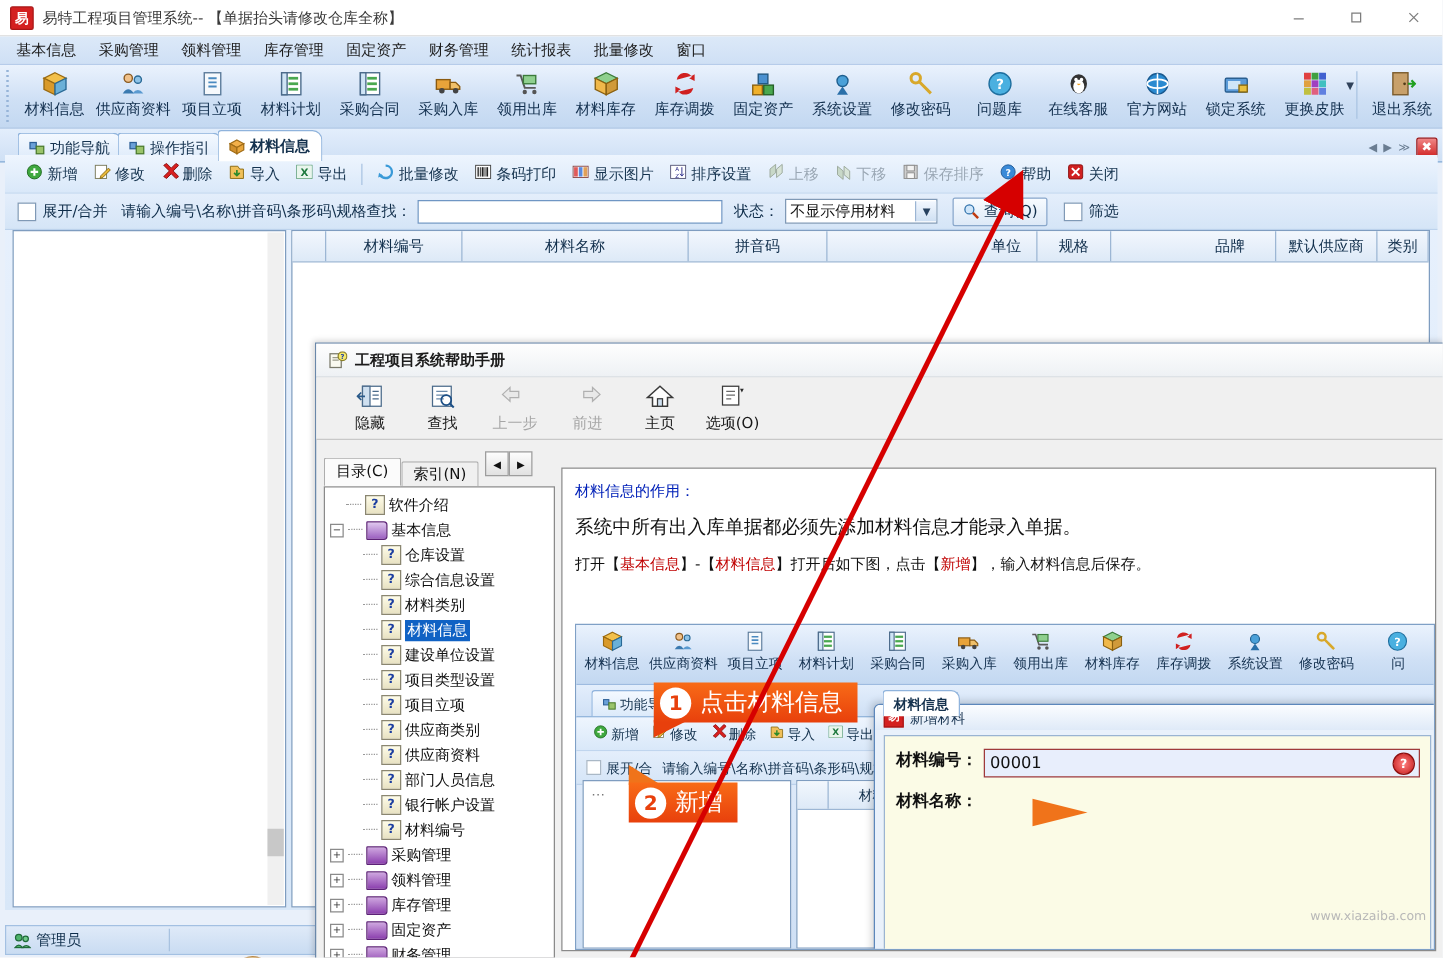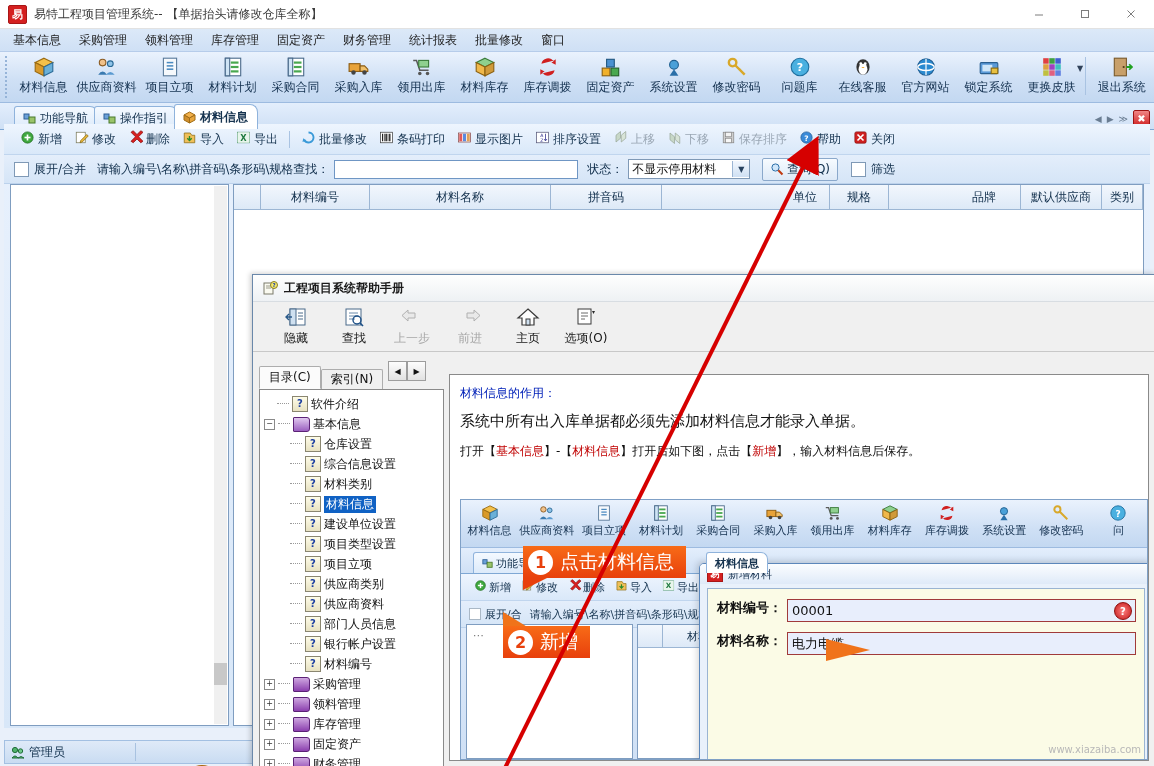--- a/index.html
+++ b/index.html
@@ -184,21 +184,21 @@
     font-weight:bold;display:flex;align-items:center;justify-content:center;}
 
   
   .callout{position:absolute;background:linear-gradient(#f86b17,#e8400c);color:#fff;display:flex;
     align-items:center;gap:7px;padding:3px 12px 3px 5px;font-size:19px;z-index:30;}
   .callout .num{width:25px;height:25px;border-radius:50%;background:#fff;color:#e8400c;
     font-size:16px;font-weight:bold;display:flex;align-items:center;justify-content:center;}
 
   
   .arrow-svg{position:absolute;left:0;top:0;width:1154px;height:766px;pointer-events:none;z-index:60;}
-  .wm{position:absolute;right:6px;bottom:4px;font-size:10px;color:#b8b8b8;z-index:40;}
+  .wm{position:absolute;right:6px;bottom:20px;font-size:10px;color:#b8b8b8;z-index:40;}
 </style>
 </head>
 <body>
 
 <div class="app">
 
   <div class="titlebar">
     <div class="app-logo">易</div>
     <div class="title-text">易特工程项目管理系统-- 【单据抬头请修改仓库全称】</div>
     <div class="win-btns">
@@ -1108,23 +1108,20 @@
             <div class="s-modal-b">
               <div class="frow">
                 <span class="flab">材料编号：</span>
                 <span class="fin">
                   <span>00001</span>
                   <span class="qbadge">?</span>
                 </span>
               </div>
               <div class="frow">
                 <span class="flab">材料名称：</span>
-                <span class="fin">
-                  <span>电力电缆</span>
-                </span>
               </div>
               <div style="position:absolute;left:118px;top:50px;width:0;height:0;border-left:44px solid #f0731a;border-top:11px solid transparent;border-bottom:11px solid transparent;"></div>
             </div>
           </div>
 
           <div class="callout" style="left:62px;top:46px;">
             <span class="num">1</span>
             <span>点击材料信息</span>
           </div>
           <div style="position:absolute;left:62px;top:76px;width:0;height:0;border-top:14px solid #e8400c;border-right:28px solid transparent;z-index:29;"></div>

